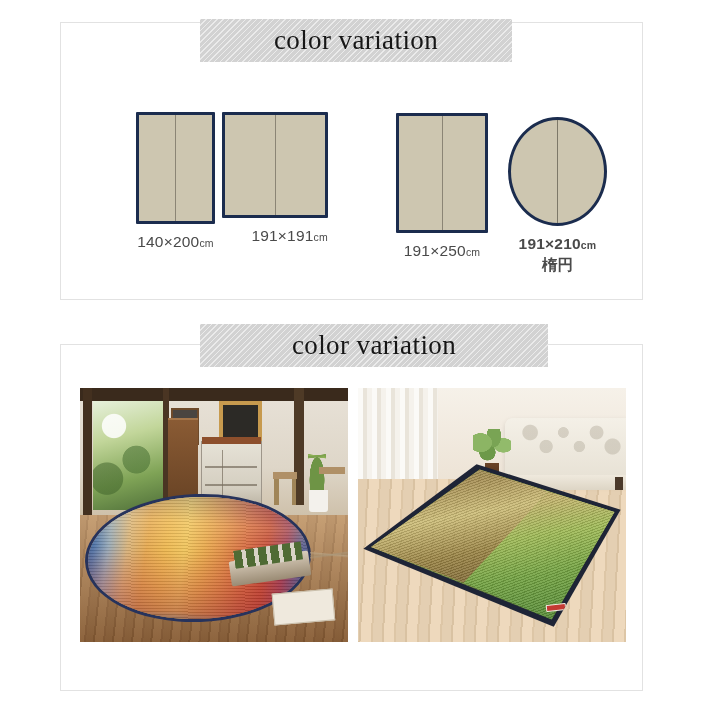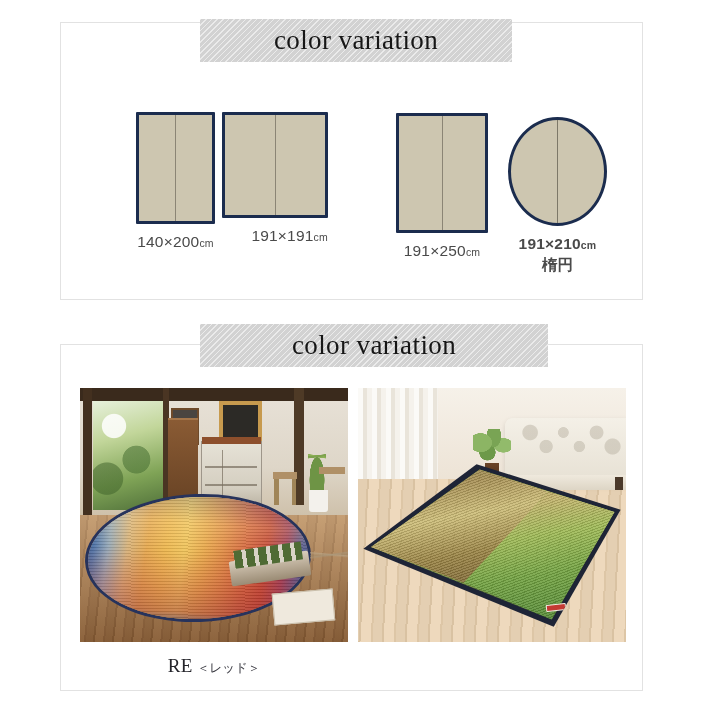--- a/index.html
+++ b/index.html
@@ -438,23 +438,20 @@
       <div class="ra-stool ra-stool1"></div>
       <div class="ra-stool1b"></div>
       <div class="ra-stool1c"></div>
       <div class="ra-stool ra-stool2"></div>
       <div class="ra-rug"></div>
       <div class="ra-tray"></div>
       <div class="ra-box"></div>
       <div class="ra-grass"></div>
     </div>
   </div>
-  <div class="color-caption">
-    <span class="code">RE</span><span class="code-jp">＜レッド＞</span>
-  </div>
 </div>
 
 <div class="photo-item" id="color-1">
   <div class="photo">
     <div class="room-b">
       <div class="rb-wall"></div>
       <div class="rb-curtain"></div>
       <div class="rb-floor"></div>
       <div class="rb-sofa"></div>
       <div class="rb-sofaleg rb-leg1"></div>

